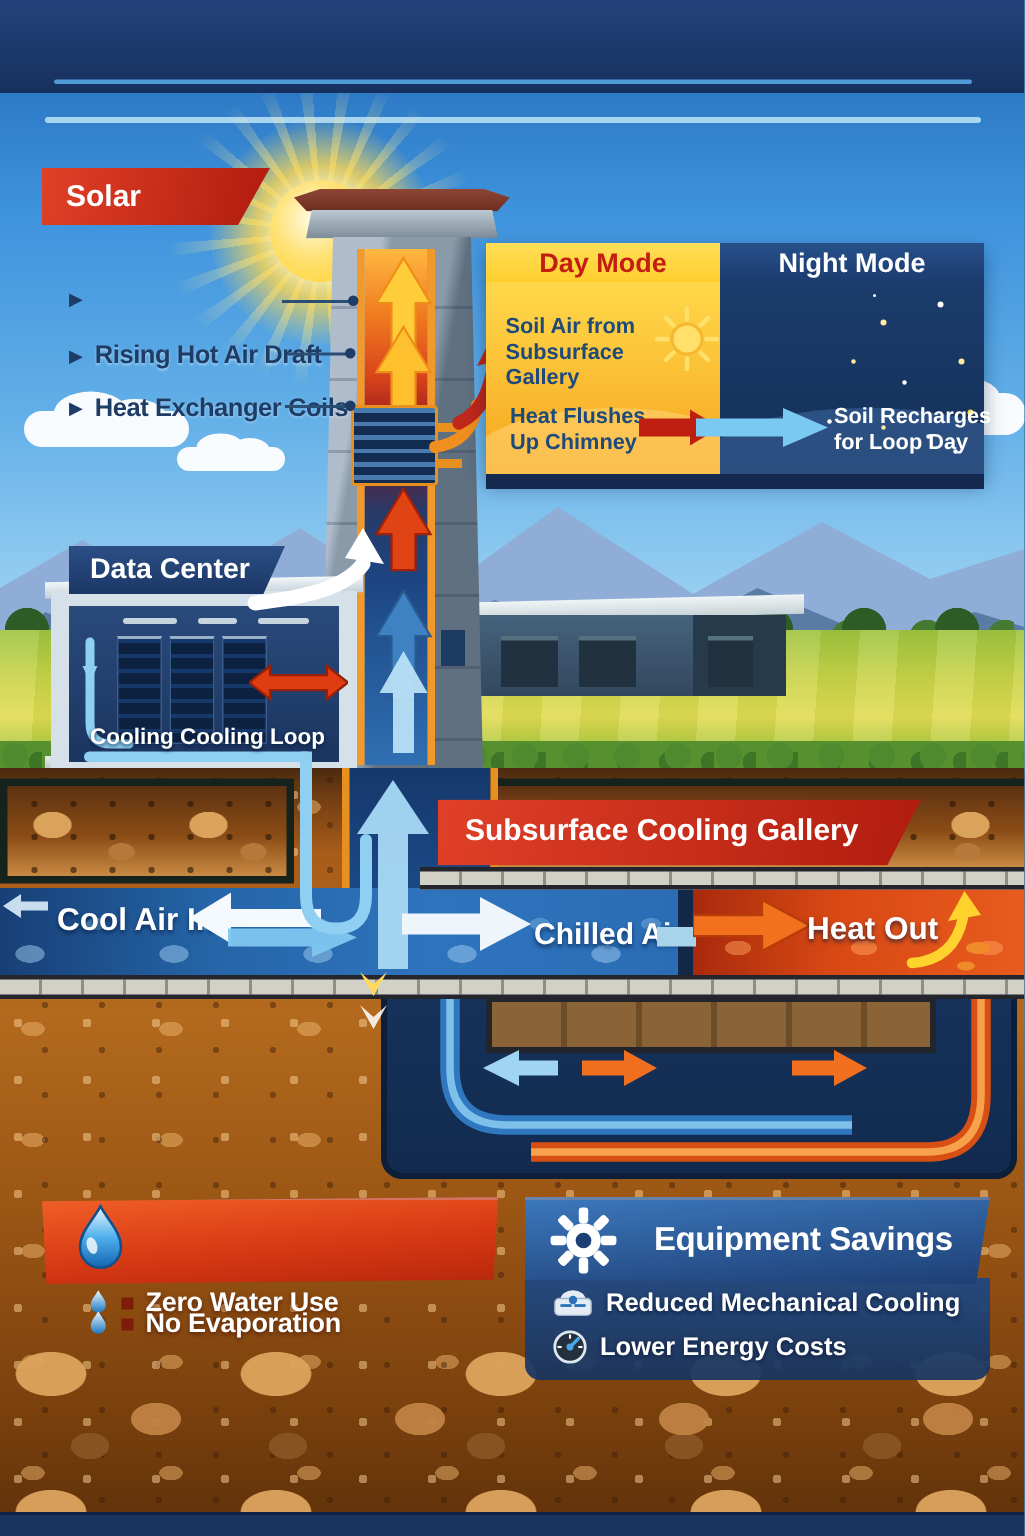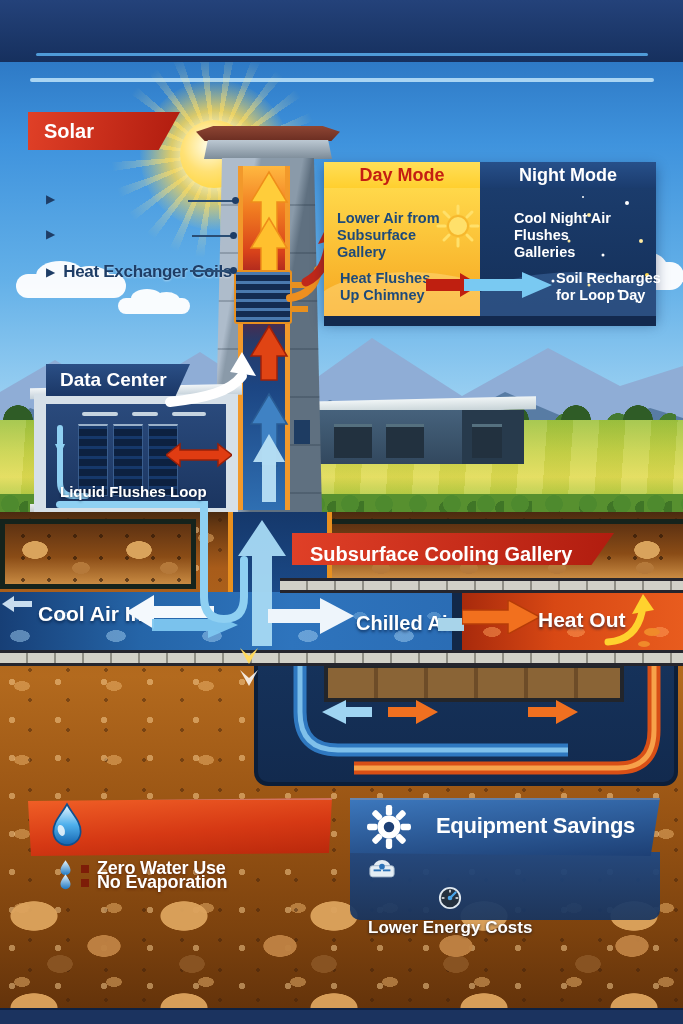--- a/index.html
+++ b/index.html
@@ -109,21 +109,21 @@
     background:linear-gradient(180deg,#4a2a10 0%,#6b3a12 3%,#a85c1a 11%,#b36a1e 32%,#9a5514 58%,#7c420e 82%,#5f300a 100%); }
   .soil-speckle { position:absolute; inset:0; pointer-events:none;
     background-image:radial-gradient(circle 3px at 12px 18px, rgba(250,210,150,.5) 97%, transparent),
       radial-gradient(circle 2px at 30px 8px, rgba(60,30,10,.45) 97%, transparent),
       radial-gradient(ellipse 8px 5px at 22px 26px, rgba(235,180,110,.5) 96%, transparent);
     background-size:46px 38px,38px 30px,92px 74px; }
   .soil-box { border:5px solid #15231c; background:linear-gradient(180deg,#5e3212 0%,#8a4c16 55%,#c88a42 100%); z-index:9;
     background-image:radial-gradient(ellipse 13px 9px at 30px 26px,#d9a35c 96%,transparent),radial-gradient(ellipse 9px 6px at 76px 44px,#b5793a 96%,transparent),
       radial-gradient(circle 2px at 18px 12px, rgba(40,20,5,.6) 97%, transparent),linear-gradient(180deg,#5e3212 0%,#8a4c16 55%,#c88a42 100%);
     background-size:104px 58px,88px 52px,26px 22px,auto; }
-  .sub-banner { left:292px; top:533px; width:322px; height:32px; font-size:20px; line-height:42px; padding-left:18px;
+  .sub-banner { left:292px; top:533px; width:322px; height:44px; font-size:20px; line-height:42px; padding-left:18px;
     clip-path:polygon(0 0,100% 0,93% 100%,0 100%); z-index:13; }
   .concrete { background-color:#d2d1c8; background-image:repeating-linear-gradient(90deg, transparent 0 26px, #8f8e85 26px 28px);
     border-top:3px solid #25252d; border-bottom:3px solid #25252d; z-index:10; }
   .tunnel-blue { left:0; top:592px; width:470px; height:60px; z-index:9;
     background:linear-gradient(90deg,#173f76 0,#2565a8 30%,#2e74bd 62%,#2a6cb4 100%);
     background-image:radial-gradient(ellipse 10px 6px at 20px 44px, rgba(160,205,240,.5) 95%, transparent),
       radial-gradient(ellipse 7px 4px at 64px 24px, rgba(125,180,225,.45) 95%, transparent),
       linear-gradient(90deg,#173f76 0,#2565a8 30%,#2e74bd 62%,#2a6cb4 100%);
     background-size:96px 60px,74px 52px,auto; }
   .tunnel-seam { left:452px; top:592px; width:12px; height:60px; background:#122848; z-index:9; }
@@ -222,37 +222,38 @@
   <div class="abs banner-red solar-banner">
     <span>Solar Chimney</span>
   </div>
   <div class="abs callout" style="left:46px;top:192px;">
     <span class="co-tri">▶</span>
   </div>
   <div class="abs co-line" style="left:188px;top:200px;width:46px;"></div>
   <div class="abs co-dot" style="left:232px;top:197px;"></div>
   <div class="abs callout" style="left:46px;top:227px;">
     <span class="co-tri">▶</span>
+    <span class="co-label">Rising Hot Air Draft</span>
   </div>
   <div class="abs co-line" style="left:192px;top:235px;width:40px;"></div>
   <div class="abs co-dot" style="left:230px;top:232px;"></div>
   <div class="abs callout" style="left:46px;top:262px;">
     <span class="co-tri">▶</span>
     <span class="co-label">Heat Exchanger Coils</span>
   </div>
   <div class="abs co-line" style="left:190px;top:270px;width:42px;"></div>
   <div class="abs co-dot" style="left:230px;top:267px;"></div>
 
   <div class="abs mode-panel">
     <div class="abs mp-head-day">Day Mode</div>
     <div class="abs mp-head-night">Night Mode</div>
     <div class="abs mp-day"></div>
     <div class="abs mp-night"></div>
     <div class="abs mp-strip"></div>
-    <div class="abs mp-text-navy" style="left:13px;top:48px;width:118px;">Lower Air from Subsurface Gallery</div>
+    <div class="abs mp-text-navy" style="left:13px;top:48px;width:118px;">Soil Air from Subsurface Gallery</div>
     <svg class="abs" style="left:112px;top:42px;z-index:14;" width="44" height="44" viewBox="0 0 44 44">
       <g stroke="#ffe06a" stroke-width="3" stroke-linecap="round">
         <line x1="22" y1="2" x2="22" y2="9"></line>
           <line x1="22" y1="35" x2="22" y2="42"></line>
         <line x1="2" y1="22" x2="9" y2="22"></line>
           <line x1="35" y1="22" x2="42" y2="22"></line>
         <line x1="8" y1="8" x2="13" y2="13"></line>
           <line x1="31" y1="31" x2="36" y2="36"></line>
         <line x1="8" y1="36" x2="13" y2="31"></line>
           <line x1="31" y1="13" x2="36" y2="8"></line>
@@ -262,21 +263,20 @@
     <div class="abs mp-text-navy" style="left:16px;top:108px;width:100px;">Heat Flushes Up Chimney</div>
     <svg class="abs" style="left:102px;top:110px;z-index:15;" width="54" height="26" viewBox="0 0 54 26">
       <polygon points="0,7 34,7 34,1 54,13 34,25 34,19 0,19" fill="#bf1f10"></polygon>
     </svg>
     <svg class="abs" style="left:140px;top:109px;z-index:15;" width="88" height="28" viewBox="0 0 88 28">
       <polygon points="0,8 58,8 58,1 88,14 58,27 58,20 0,20" fill="#79c9f2"></polygon>
     </svg>
     <svg class="abs" style="left:164px;top:52px;z-index:14;" width="22" height="22" viewBox="0 0 22 22">
       <path d="M13 0 A 11 11 0 1 0 13 22 A 8.5 8.5 0 1 1 13 0 Z" fill="#c3d2e4"></path>
     </svg>
-    <div class="abs mp-text-white" style="left:190px;top:48px;width:120px;">Cool Night Air Flushes Galleries</div>
     <svg class="abs" style="left:286px;top:36px;z-index:14;" width="40" height="44" viewBox="0 0 22 22">
       <path d="M13 0 A 11 11 0 1 0 13 22 A 8.5 8.5 0 1 1 13 0 Z" fill="#f4cf4a"></path>
     </svg>
     <div class="abs stars" style="left:258px;top:34px;"></div>
     <div class="abs mp-text-white" style="left:232px;top:108px;width:108px;">Soil Recharges for Loop Day</div>
   </div>
 
   <div class="abs dc-roof"></div>
   <div class="abs dc-outer"></div>
   <div class="abs dc-inner"></div>
@@ -289,21 +289,21 @@
   <svg class="abs" style="left:52px;top:424px;z-index:11;" width="40" height="80" viewBox="0 0 40 80">
     <path d="M 8 4 V 58 Q 8 72 22 72 H 34" stroke="#8fd0f2" stroke-width="6" fill="none" stroke-linecap="round"></path>
     <polygon points="3,20 13,20 8,31" fill="#8fd0f2"></polygon>
   </svg>
   <svg class="abs" style="left:166px;top:440px;z-index:12;" width="66" height="30" viewBox="0 0 66 30">
     <polygon points="0,15 14,4 14,10 52,10 52,4 66,15 52,26 52,20 14,20 14,26" fill="#e03c12" stroke="#96200a" stroke-width="1.5"></polygon>
   </svg>
   <div class="abs dc-banner">
     <span>Data Center</span>
   </div>
-  <div class="abs loop-label">Liquid Flushes Loop</div>
+  <div class="abs loop-label">Cooling Cooling Loop</div>
   <div class="abs loop-pipe-h"></div>
   <div class="abs loop-pipe-v"></div>
 
   <svg class="abs" style="left:160px;top:348px;z-index:13;" width="100" height="62" viewBox="0 0 100 62">
     <path d="M 10 54 C 45 50 70 44 82 28" stroke="#fff" stroke-width="10" fill="none" stroke-linecap="round"></path>
     <polygon points="70,24 96,28 82,4" fill="#fff"></polygon>
   </svg>
 
   <div class="abs underground">
     <div class="soil-speckle"></div>
@@ -434,22 +434,23 @@
   </svg>
   <div class="abs panel-title" style="left:436px;top:813px;">Equipment Savings</div>
   <div class="abs saving-item" style="left:368px;top:858px;z-index:15;">
     <svg width="28" height="21" viewBox="0 0 30 22">
       <path d="M6 9 A 9 7 0 0 1 24 9 Z" fill="#e4edf4"></path>
       <rect x="2" y="8" width="26" height="12" rx="3" fill="#e4edf4" stroke="#9fb4c8"></rect>
       <rect x="6" y="12" width="8" height="2" fill="#2a72b8"></rect>
       <rect x="16" y="12" width="8" height="2" fill="#2a72b8"></rect>
       <circle cx="15" cy="9" r="3" fill="#2a72b8"></circle>
     </svg>
-  </div>
-  <div class="abs saving-item" style="left:368px;top:886px;z-index:15;flex-direction:column;">
+    <span class="equip-text">Reduced Mechanical Cooling</span>
+  </div>
+  <div class="abs saving-item" style="left:368px;top:886px;z-index:15;">
     <svg width="24" height="24" viewBox="0 0 26 26">
       <circle cx="13" cy="13" r="11" fill="#24303e" stroke="#dfe8f0" stroke-width="2"></circle>
       <line x1="13" y1="13" x2="19" y2="7" stroke="#4aa4e8" stroke-width="2.5" stroke-linecap="round"></line>
       <line x1="13" y1="4" x2="13" y2="7" stroke="#fff" stroke-width="1.5"></line>
       <line x1="4" y1="13" x2="7" y2="13" stroke="#fff" stroke-width="1.5"></line>
       <line x1="19" y1="13" x2="22" y2="13" stroke="#fff" stroke-width="1.5"></line>
       <circle cx="13" cy="13" r="2.5" fill="#4aa4e8"></circle>
     </svg>
     <span class="equip-text">Lower Energy Costs</span>
   </div>

